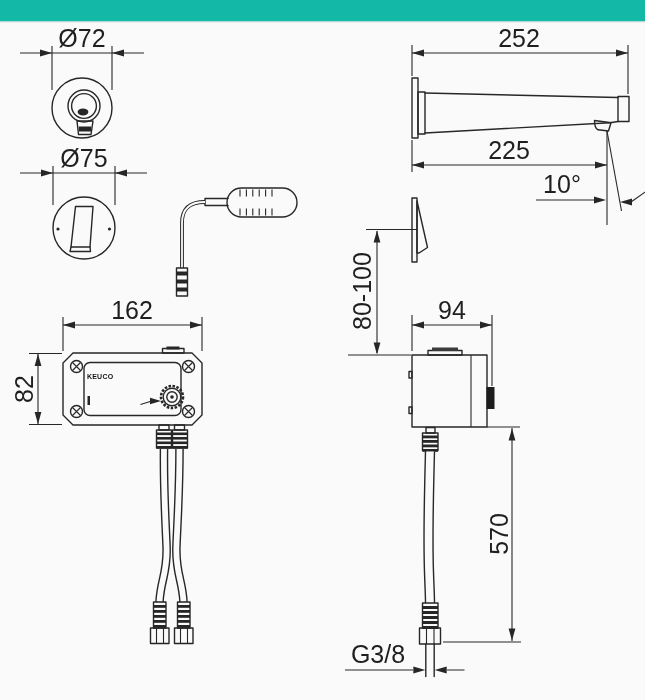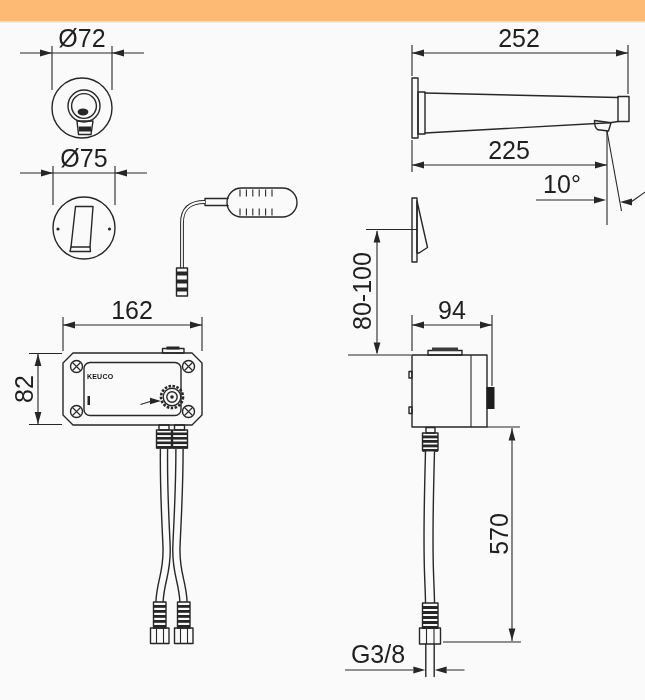--- a/index.html
+++ b/index.html
@@ -1,21 +1,21 @@
 <!DOCTYPE html>
 <html><head>
 <meta charset="utf-8">
 <style>
   :root{
     --line:#272727;
     --bg:#fafafa;
     --txt:#1f1f1f;
   }
   html,body{margin:0;padding:0;background:#ffffff;}
-  .stage{position:relative;width:645px;height:700px;background:#fdba74;overflow:hidden;
+  .stage{position:relative;width:645px;height:700px;background:#14b8a6;overflow:hidden;
          font-family:"Liberation Sans", sans-serif;}
   svg{display:block}
   .p   {fill:none;stroke:var(--line);stroke-width:1.4;stroke-linejoin:round;stroke-linecap:round}
   .d   {fill:none;stroke:var(--line);stroke-width:1.1;stroke-linejoin:round;stroke-linecap:butt}
   .f   {fill:#262626;stroke:none}
   .tube{fill:none;stroke:var(--line)}
   .tubein{fill:none;stroke:var(--bg)}
   text {font-family:"Liberation Sans", sans-serif;font-size:25px;fill:var(--txt)}
   text.brand{font-size:7px;font-weight:700;letter-spacing:.2px;fill:#111}
 </style>

